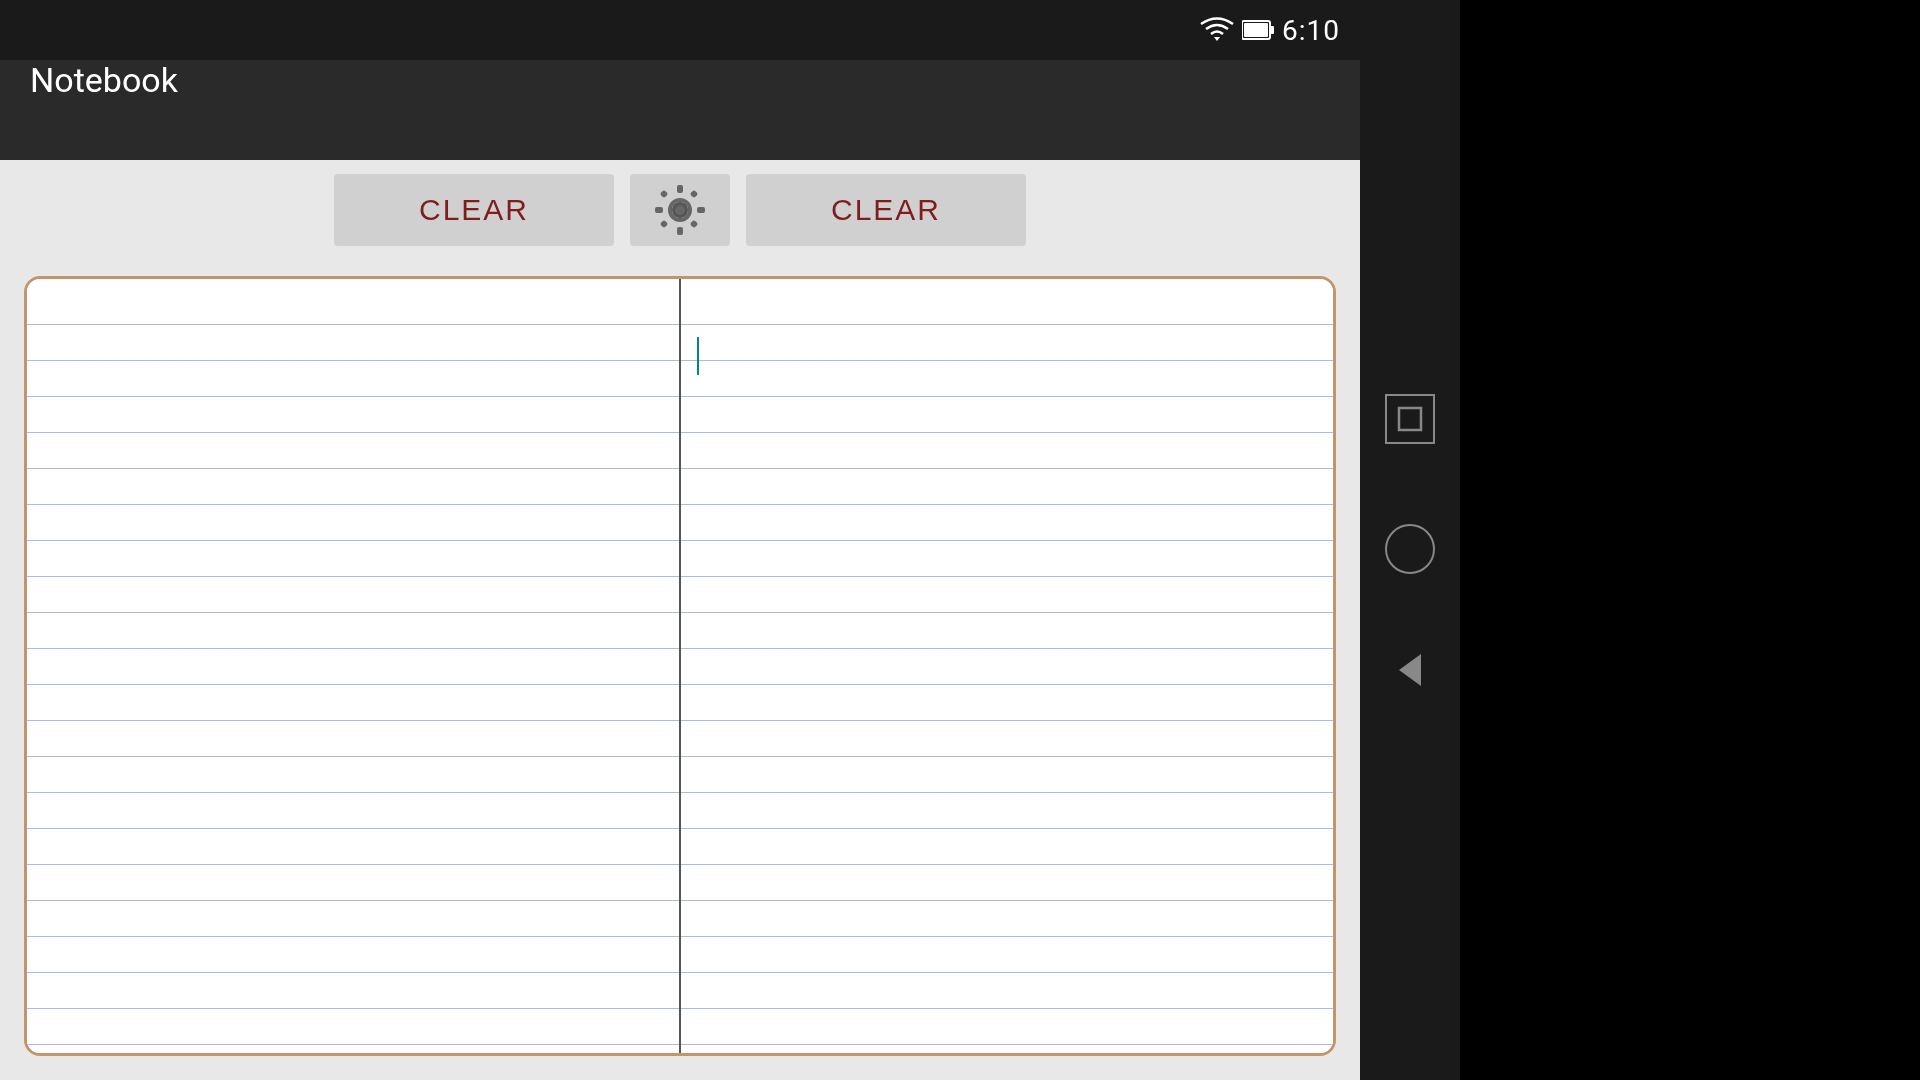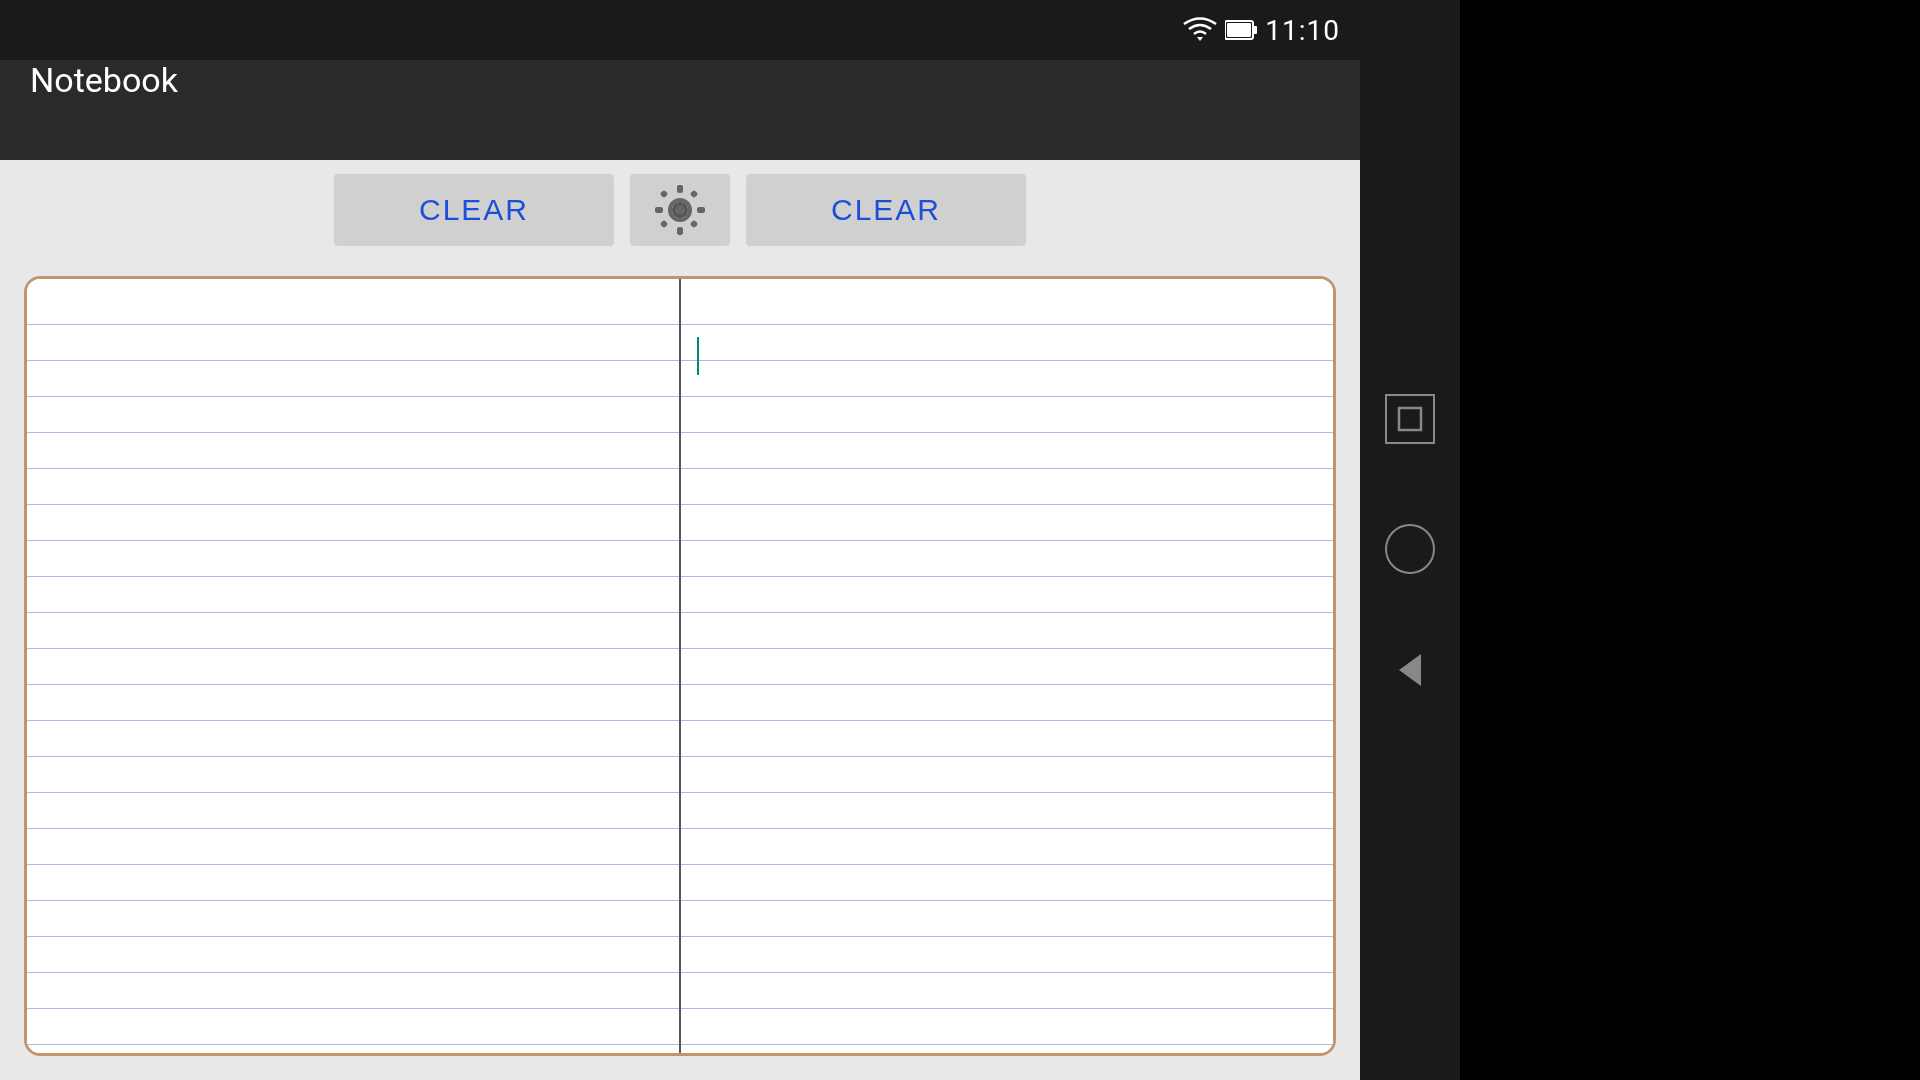--- a/index.html
+++ b/index.html
@@ -76,21 +76,21 @@
     }
 
     .clear-button {
       background: #d0d0d0;
       border: none;
       border-radius: 4px;
       width: 280px;
       height: 72px;
       font-size: 30px;
       font-weight: 500;
-      color: #1d4ed8;
+      color: #7f1d1d;
       cursor: pointer;
       letter-spacing: 2px;
       display: flex;
       align-items: center;
       justify-content: center;
     }
 
     #settings-button {
       background: #d0d0d0;
       border: none;
@@ -220,21 +220,21 @@
         <path d="M6,12 Q17,4 28,12" stroke="white" stroke-width="2.5" fill="none"></path>
         <path d="M1,7 Q17,-4 33,7" stroke="white" stroke-width="2.5" fill="none"></path>
       </svg>
 
       <svg width="32" height="22" viewBox="0 0 32 22">
         <rect x="0" y="2" width="28" height="18" rx="2" ry="2" stroke="white" stroke-width="2" fill="none"></rect>
         <rect x="28" y="7" width="4" height="8" rx="1" ry="1" fill="white"></rect>
         <rect x="2" y="4" width="24" height="14" rx="1" ry="1" fill="white"></rect>
       </svg>
 
-      <span id="time-display">11:10</span>
+      <span id="time-display">6:10</span>
     </div>
   </div>
 
   <div id="app-bar">
     <span id="app-title">Notebook</span>
   </div>
 
   <div id="toolbar">
     <button class="clear-button">CLEAR</button>
     <button id="settings-button">

